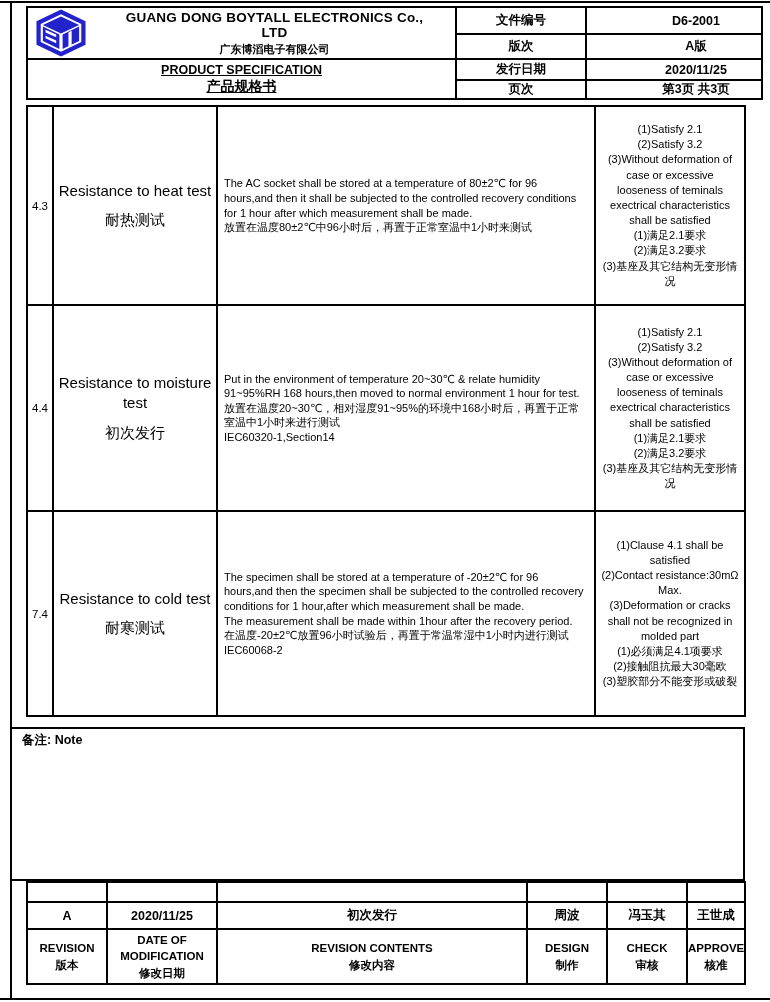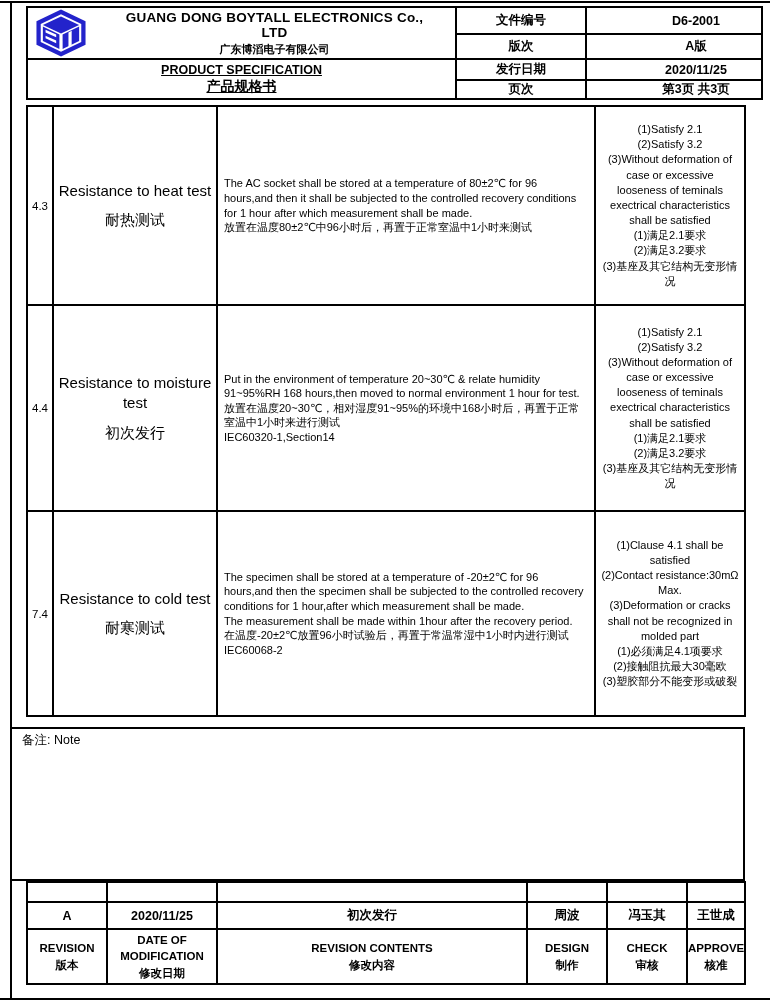--- a/index.html
+++ b/index.html
@@ -44,21 +44,21 @@
   .row-43{height:199px;} .row-44{height:206px;} .row-45{height:205px;}
   .cell-no{text-align:center;font-size:11.5px;}
   .cell-name{text-align:center;font-size:15px;line-height:1.35;}
   .cell-name .cn{margin-top:9px;}
   .cell-method{font-size:11px;line-height:1.32;padding:4px 6px;white-space:pre-line;text-align:left;}
   .cell-req{font-size:11px;line-height:1.38;padding:8px 5px;white-space:pre-line;text-align:center;vertical-align:middle;}
 
   
   .note-box{position:absolute;left:10px;top:727px;width:735px;height:154px;
     border:2px solid #000;box-sizing:border-box;}
-  .note-label{font-weight:normal;font-size:12.5px;padding:3px 0 0 10px;}
+  .note-label{font-weight:bold;font-size:12.5px;padding:3px 0 0 10px;}
 
   
   .rev-table{position:absolute;left:26px;top:881px;width:718px;}
   .rc1{width:80px;} .rc2{width:110px;} .rc3{width:310px;} .rc4{width:80px;} .rc5{width:80px;} .rc6{width:58px;}
   .rev-empty-row{height:20px;}
   .rev-data-row{height:27px;}
   .rev-head-row{height:55px;border-radius:11px;}
   .rev-data-row td{text-align:center;font-weight:bold;font-size:12.5px;}
   .rev-head-row td{text-align:center;font-weight:bold;font-size:11.5px;line-height:1.4;white-space:pre-line;}
 

